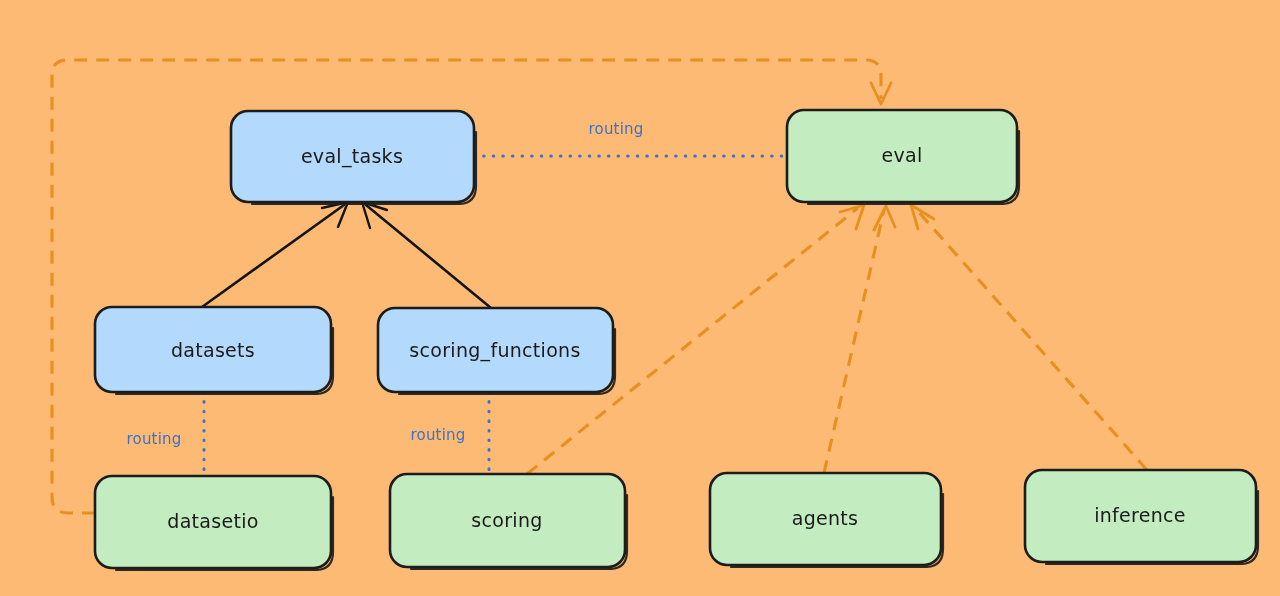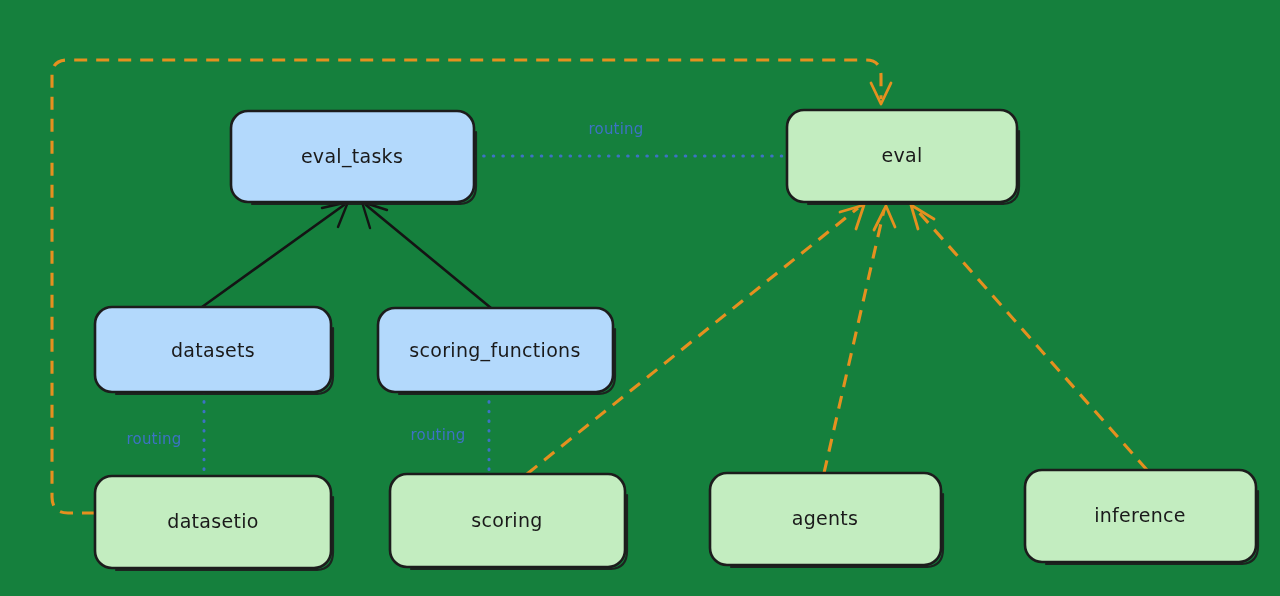--- a/index.html
+++ b/index.html
@@ -4,21 +4,21 @@
 <style>
   html, body {
     margin: 0;
     padding: 0;
     background: #ffffff;
   }
   #canvas {
     position: relative;
     width: 1280px;
     height: 596px;
-    background: #15803d;
+    background: #fdba74;
     overflow: hidden;
     font-family: "DejaVu Sans", sans-serif;
   }
   svg#diagram {
     position: absolute;
     left: 0;
     top: 0;
     width: 1280px;
     height: 596px;
   }

